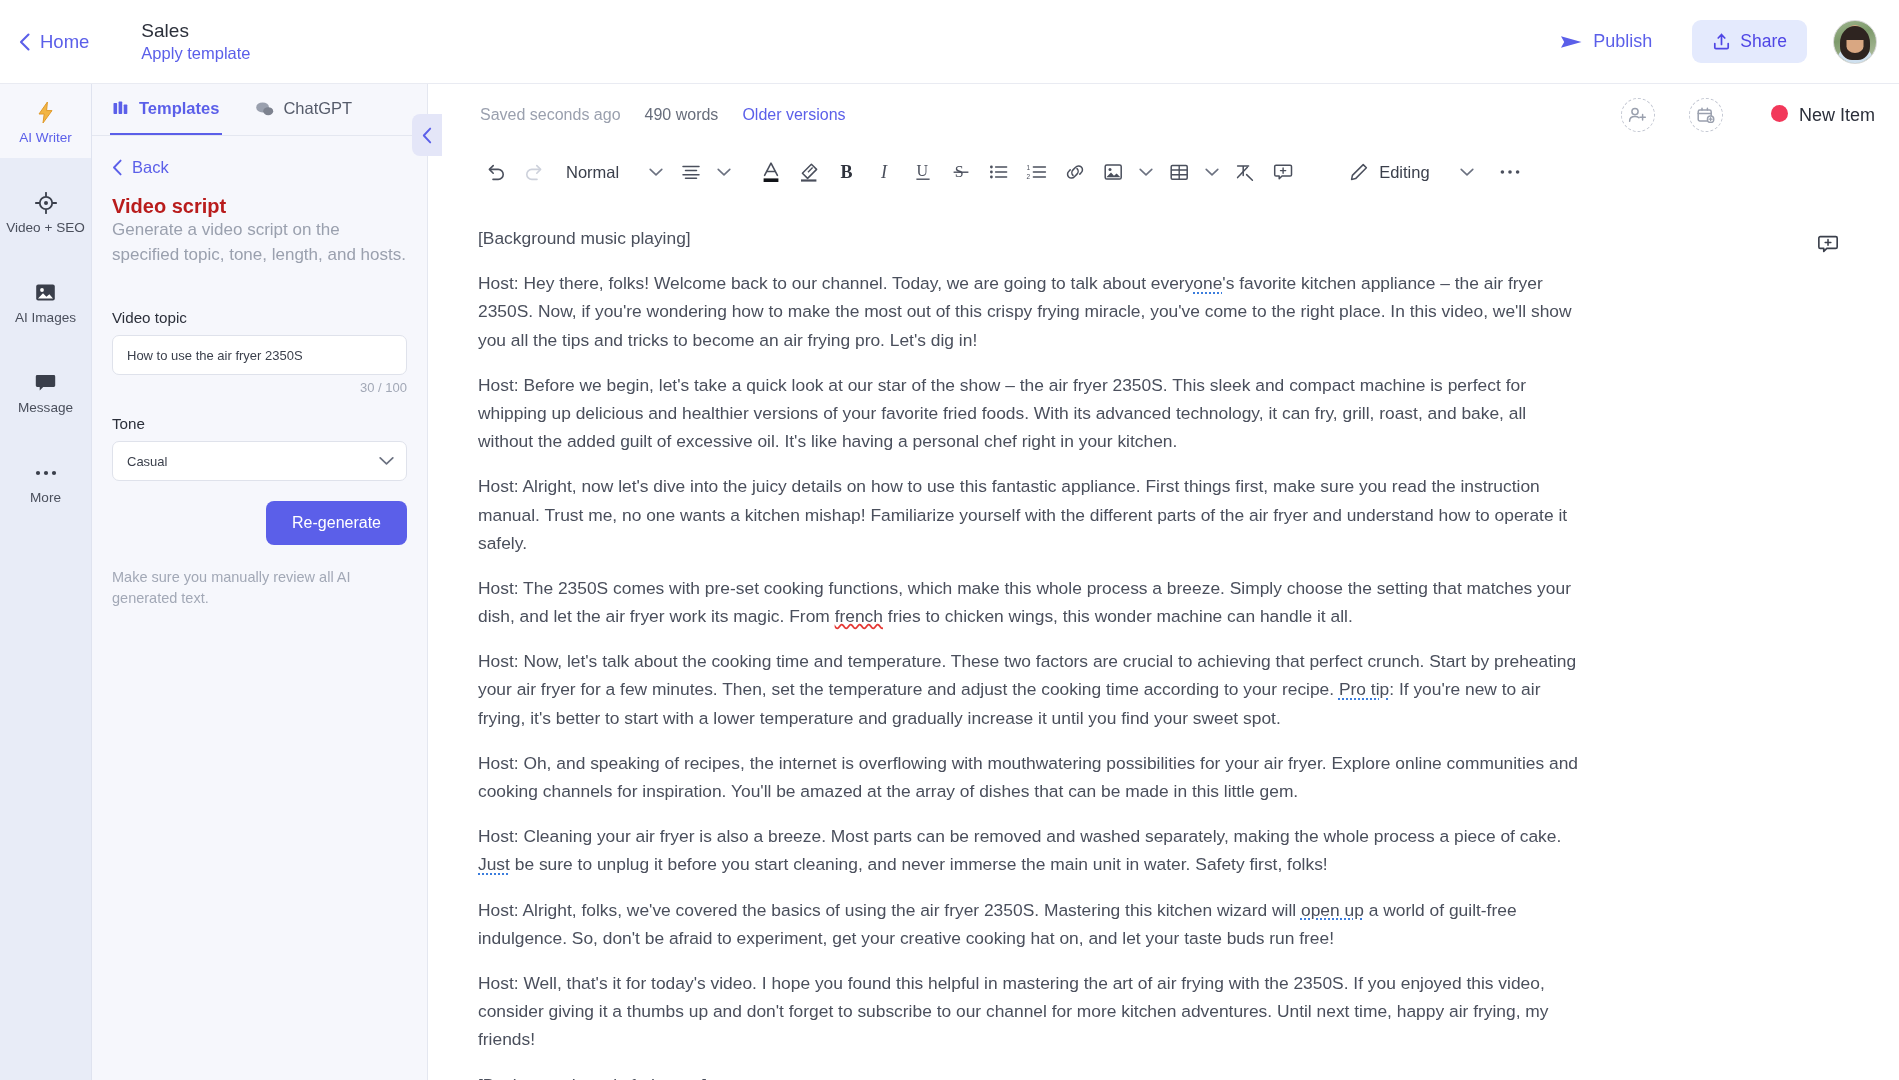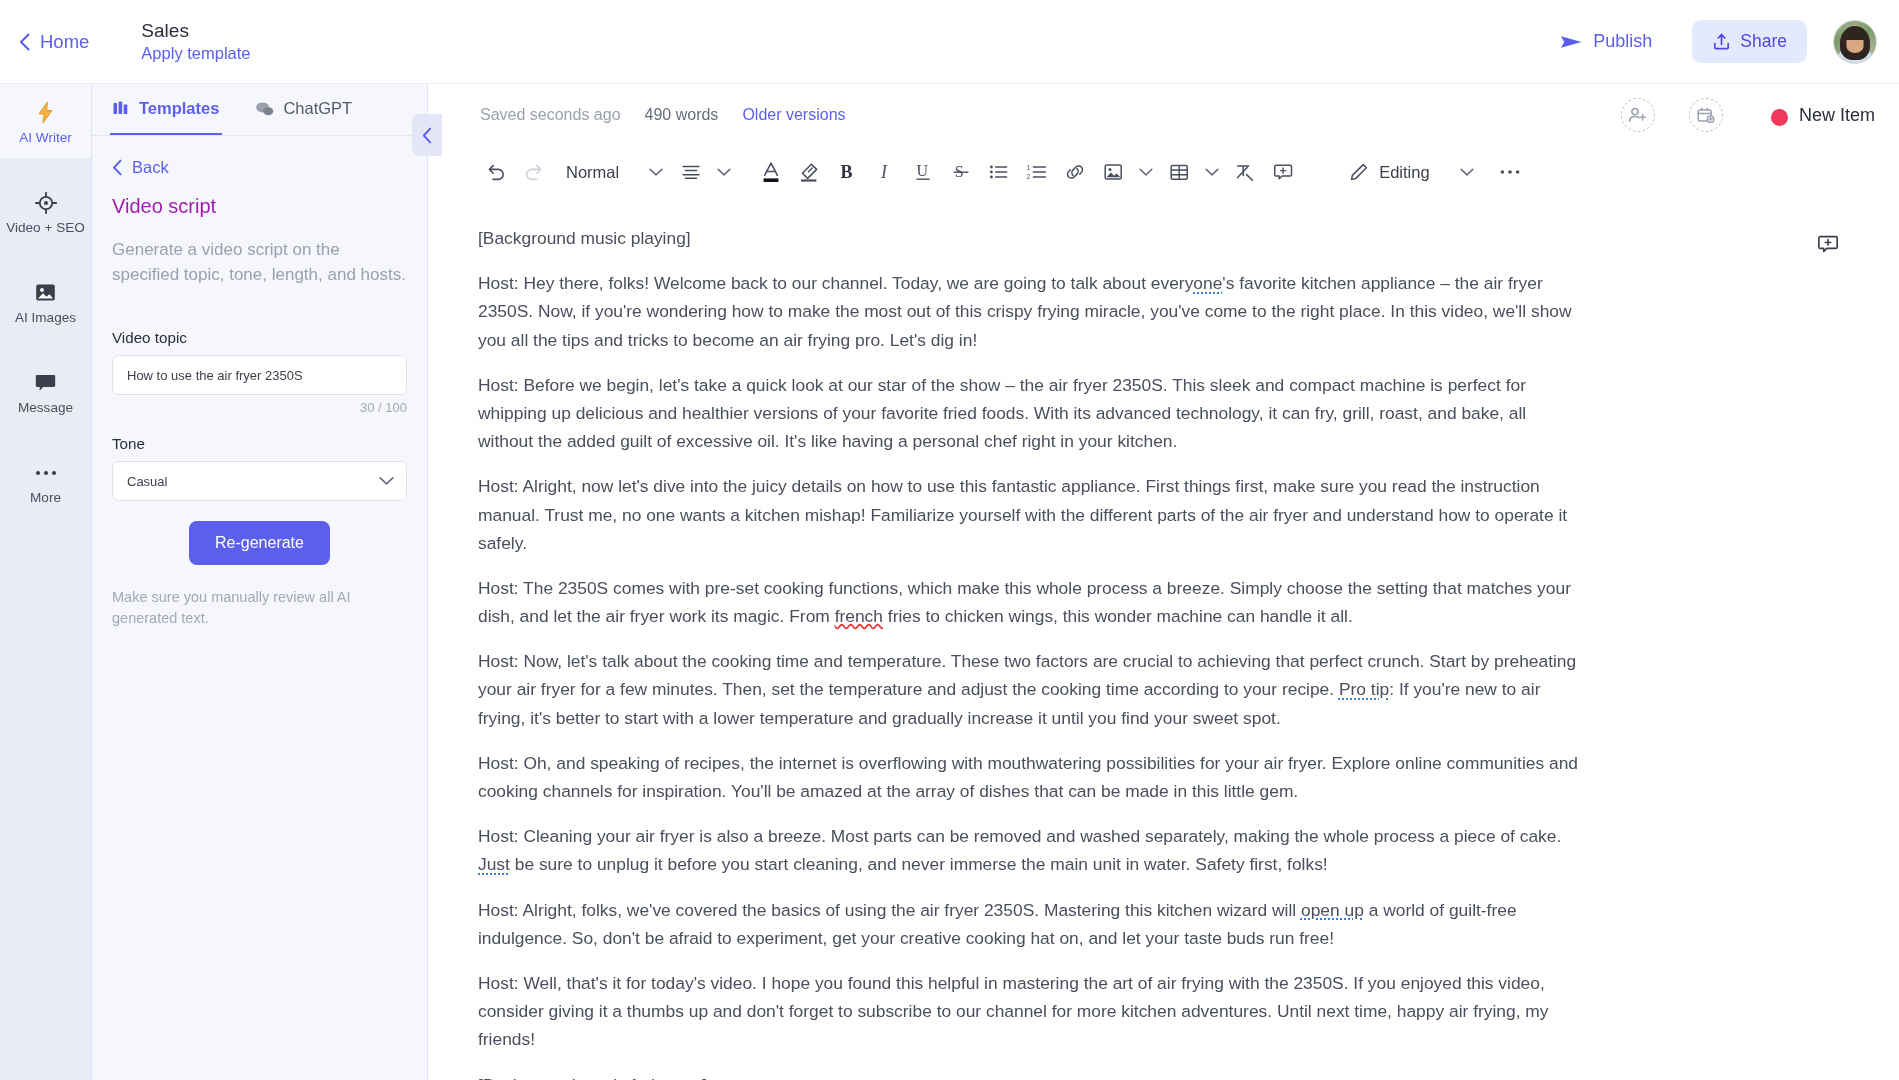--- a/index.html
+++ b/index.html
@@ -102,33 +102,33 @@
     display: flex; align-items: center; gap: 9px;
     font-size: 16.5px; color: #555b6a; cursor: pointer;
     border-bottom: 2.5px solid transparent; padding: 0 3px;
   }
   .panel-tab.active { color: #5b5fe9; border-bottom-color: #5b5fe9; font-weight: 600; }
   .panel-scroll { padding: 22px 20px 10px 20px; overflow: hidden; }
   .back-link {
     display: flex; align-items: center; gap: 9px;
     color: #5b5fe9; font-size: 16.5px; cursor: pointer; margin-bottom: 18px;
   }
-  .tpl-title { font-size: 20px; color: #a21caf; margin-bottom: 20px; }
+  .tpl-title { font-size: 20px; color: #b91c1c; margin-bottom: 0; font-weight: bold; }
   .tpl-desc { font-size: 17px; color: #9aa0ae; line-height: 1.45; margin-bottom: 42px; }
   .field-label { font-size: 15.2px; color: #2b2f3a; margin-bottom: 9px; }
   .field-input {
     width: 100%; height: 40px; border: 1px solid #dfe2eb; border-radius: 7px;
     background: #ffffff; padding: 0 14px; font-size: 13px; color: #3a3f4b;
     font-family: "Liberation Sans", sans-serif; outline: none;
   }
   .field-counter { text-align: right; font-size: 13px; color: #a2a8b6; margin-top: 5px; }
   .field-block { margin-bottom: 20px; }
   .select-wrap { position: relative; }
   .select-wrap .caret { position: absolute; right: 13px; top: 50%; transform: translateY(-50%); pointer-events: none; }
-  .regen-row { display: flex; justify-content: center; margin-top: 16px; margin-bottom: 22px; }
+  .regen-row { display: flex; justify-content: flex-end; margin-top: 16px; margin-bottom: 22px; }
   .regen-btn {
     background: #5b5fe9; color: #ffffff; border: none; border-radius: 8px;
     padding: 13px 26px; font-size: 16px; cursor: pointer;
     font-family: "Liberation Sans", sans-serif;
   }
   .disclaimer { font-size: 14.5px; color: #a2a8b6; line-height: 1.45; }
 
   
   .collapse-handle {
     position: absolute; right: -15px; top: 30px; width: 30px; height: 42px;
@@ -146,21 +146,21 @@
   .meta-saved { font-size: 16px; color: #9aa0ae; }
   .meta-words { font-size: 16px; color: #676d7b; }
   .meta-older { font-size: 16px; color: #5b5fe9; cursor: pointer; }
   .meta-spacer { flex: 1 1 auto; }
   .dashed-circle {
     width: 34px; height: 34px; border-radius: 50%;
     border: 1.6px dashed #c3c7d2; display: flex; align-items: center; justify-content: center;
     cursor: pointer; margin-left: 10px; color: #9aa0ae;
   }
   .new-item {
-    display: flex; align-items: flex-end; gap: 11px; margin-left: 24px; cursor: pointer;
+    display: flex; align-items: flex-start; gap: 11px; margin-left: 24px; cursor: pointer;
   }
   .new-item .dot { width: 17px; height: 17px; border-radius: 50%; background: #f2385a; }
   .new-item .txt { font-size: 18px; color: #2b2f3a; }
 
   
   .toolbar {
     height: 52px; flex: 0 0 52px; display: flex; align-items: center;
     padding: 0 24px 0 50px; gap: 2px; color: #4a4f5c;
   }
   .tb { width: 36px; height: 34px; display: flex; align-items: center; justify-content: center;

